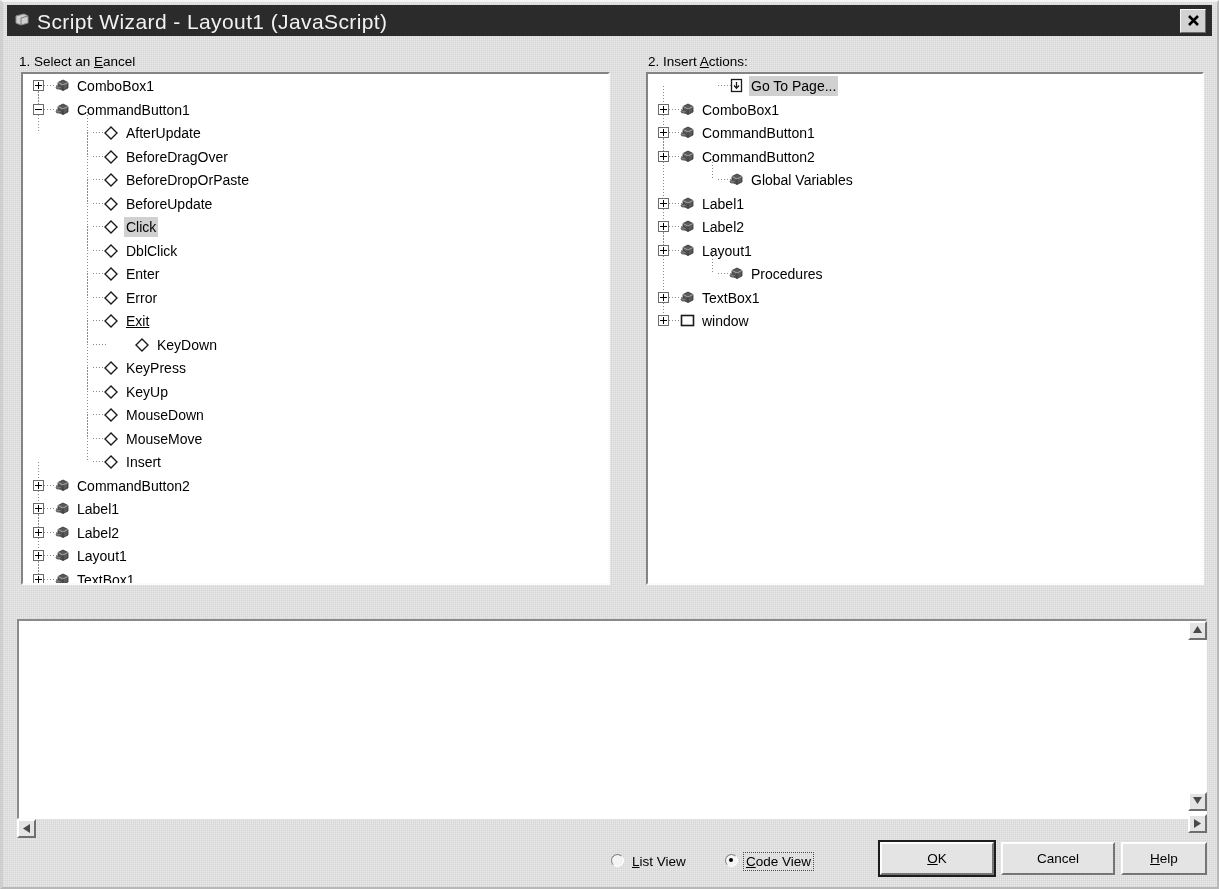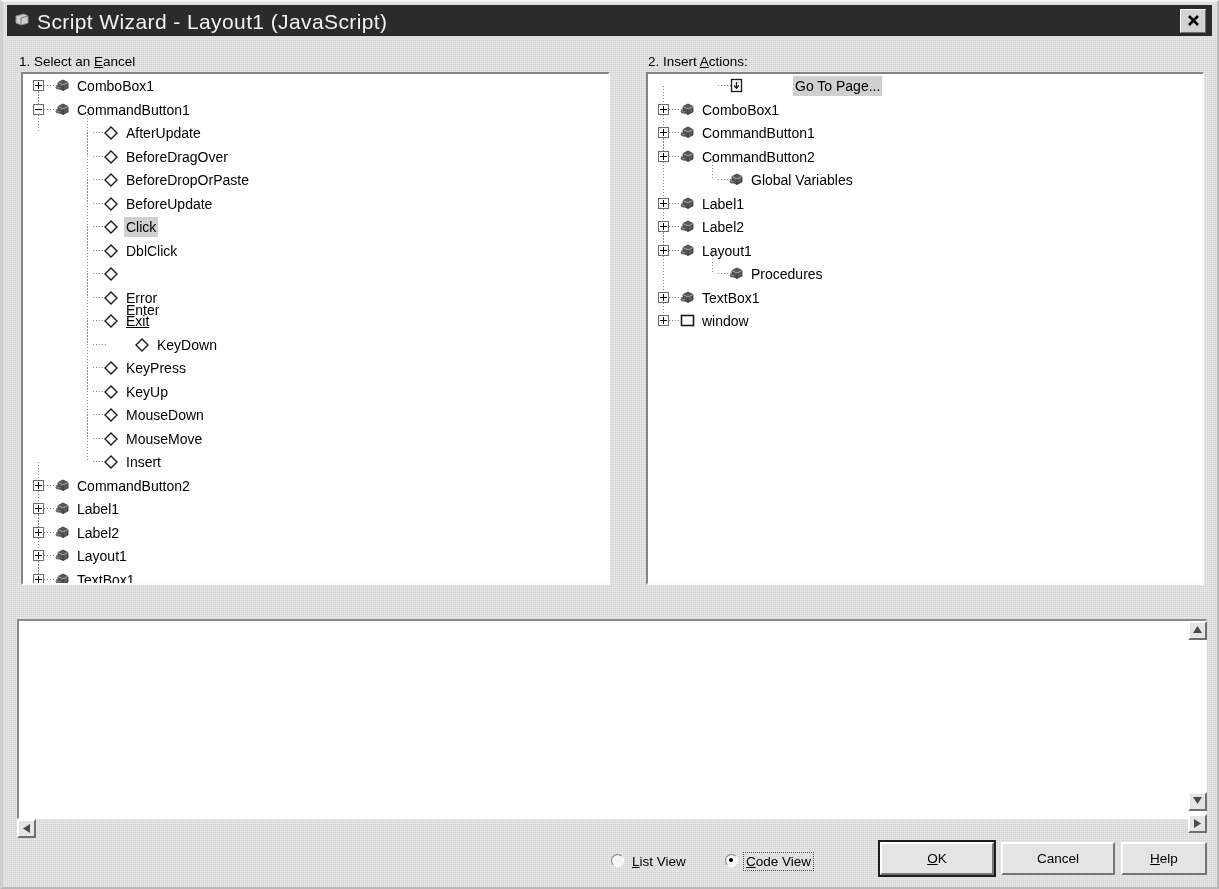--- a/index.html
+++ b/index.html
@@ -435,21 +435,21 @@
         <div class="tree-row" style="position:absolute; left:0; top:164.5px; width:100%;">
           <span class="ico-evt" style="left:81px;"><svg width="14" height="14" viewBox="0 0 14 14">
               <path d="M7 1 L13 7 L7 13 L1 7 Z" fill="#ffffff" stroke="#1a1a1a" stroke-width="1.4"></path>
             </svg></span>
           <span class="label" style="left:101px;">DblClick</span>
         </div>
         <div class="tree-row" style="position:absolute; left:0; top:188px; width:100%;">
           <span class="ico-evt" style="left:81px;"><svg width="14" height="14" viewBox="0 0 14 14">
               <path d="M7 1 L13 7 L7 13 L1 7 Z" fill="#ffffff" stroke="#1a1a1a" stroke-width="1.4"></path>
             </svg></span>
-          <span class="label" style="left:101px;margin-top:36px;">Enter</span>
+          <span class="label" style="left:101px;">Enter</span>
         </div>
         <div class="tree-row" style="position:absolute; left:0; top:211.5px; width:100%;">
           <span class="ico-evt" style="left:81px;"><svg width="14" height="14" viewBox="0 0 14 14">
               <path d="M7 1 L13 7 L7 13 L1 7 Z" fill="#ffffff" stroke="#1a1a1a" stroke-width="1.4"></path>
             </svg></span>
           <span class="label" style="left:101px;">Error</span>
         </div>
         <div class="tree-row" style="position:absolute; left:0; top:235px; width:100%;">
           <span class="ico-evt" style="left:81px;"><svg width="14" height="14" viewBox="0 0 14 14">
               <path d="M7 1 L13 7 L7 13 L1 7 Z" fill="#ffffff" stroke="#1a1a1a" stroke-width="1.4"></path>
@@ -574,21 +574,21 @@
         <div class="vline" style="left:15px; top:222.5px; height:23.5px;"></div>
         <div class="vline" style="left:15px; top:199.5px; height:23px;"></div>
         <div class="hline" style="left:21px; top:246px; width:14px;"></div>
         <div class="vline" style="left:15px; top:223px; height:23px;"></div>
         <div class="tree-row" style="position:absolute; left:0; top:0px; width:100%;">
           <span class="ico-page" style="left:81px;"><svg width="15" height="15" viewBox="0 0 15 15">
               <rect x="2.5" y="1.5" width="10" height="12" fill="#ffffff" stroke="#1a1a1a" stroke-width="1.3"></rect>
               <path d="M7.5 4 L7.5 9" stroke="#1a1a1a" stroke-width="1.3"></path>
               <path d="M5 7.5 L7.5 10.2 L10 7.5" fill="none" stroke="#1a1a1a" stroke-width="1.3"></path>
             </svg></span>
-          <span class="label sel" style="left:101px;margin-left:44px;">Go To Page...</span>
+          <span class="label sel" style="left:101px;">Go To Page...</span>
         </div>
         <div class="tree-row" style="position:absolute; left:0; top:23.5px; width:100%;">
           <span class="tog plus" style="left:10px;"></span>
           <span class="ico-obj" style="left:32px;"><svg width="15" height="15" viewBox="0 0 15 15">
               <path d="M3 4.5 L8 2 L13 4.5 L13 10 L8 12.5 L3 10 Z" fill="#5a5a5a" stroke="#2e2e2e" stroke-width="0.8"></path>
               <path d="M3 4.5 L8 7 L13 4.5" fill="none" stroke="#bdbdbd" stroke-width="0.8"></path>
               <path d="M8 7 L8 12.5" fill="none" stroke="#2e2e2e" stroke-width="0.8"></path>
               <ellipse cx="3.6" cy="9.6" rx="2.6" ry="1.5" fill="#7d7d7d" stroke="#343434" stroke-width="0.7"></ellipse>
             </svg></span>
           <span class="label" style="left:52px;">ComboBox1</span>

